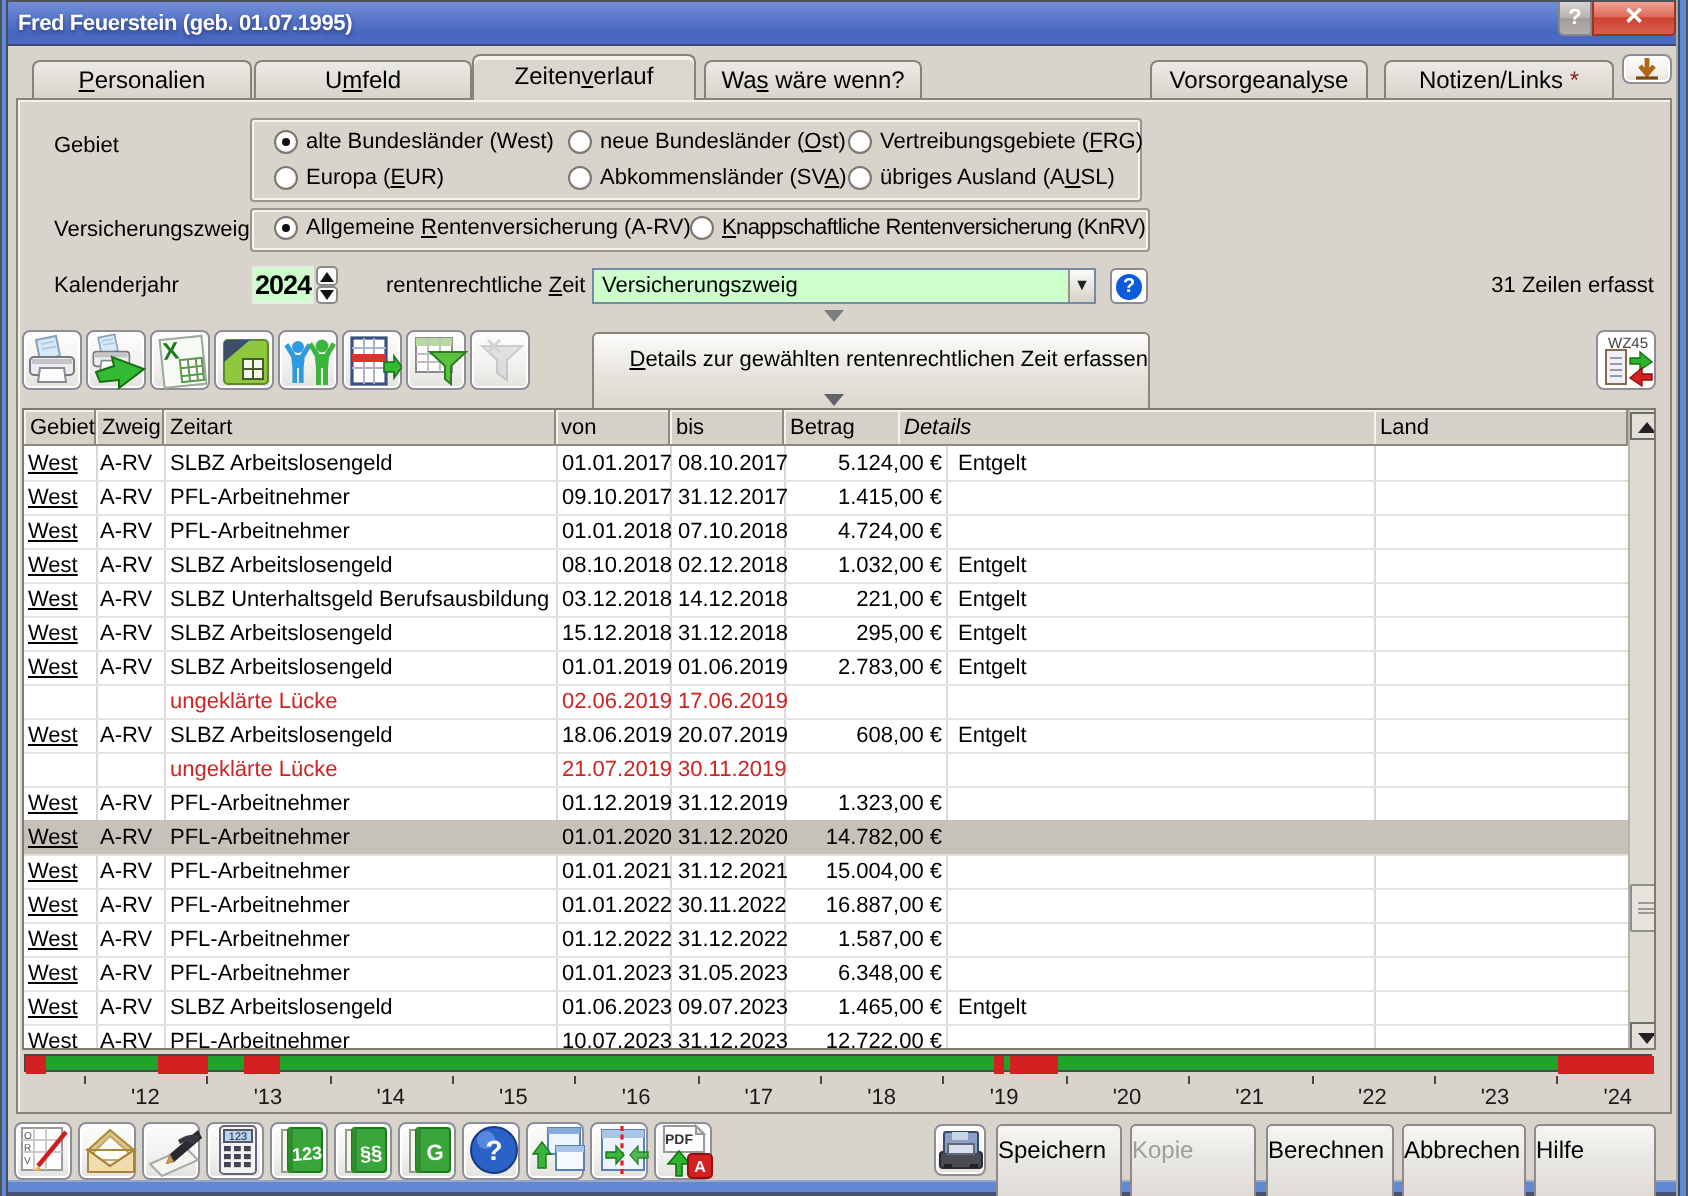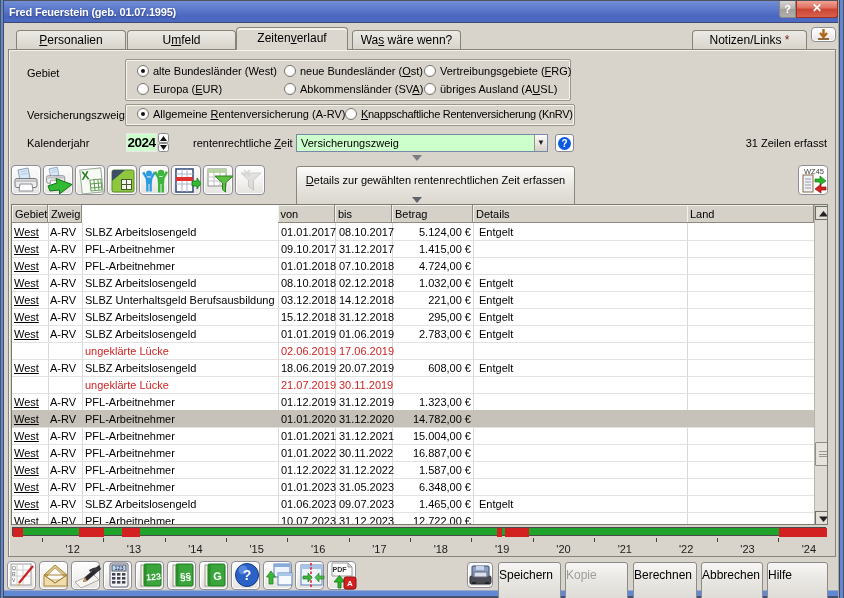--- a/index.html
+++ b/index.html
@@ -64,20 +64,21 @@
   <div class="abs" id="btnHelp">?</div>
   <div class="abs" id="btnClose">✕</div>
   <div class="abs" id="frameL"></div>
   <div class="abs" id="frameR"></div>
 
   <div class="abs" id="page"></div>
 
   <div class="abs tab" style="left:16px;width:110px;"><u>P</u>ersonalien</div>
   <div class="abs tab" style="left:127px;width:109px;">U<u>m</u>feld</div>
   <div class="abs tab" style="left:352px;width:109px;">Wa<u>s</u> wäre wenn?</div>
+  <div class="abs tab" style="left:575px;width:109px;">Vorsorgeanal<u>y</u>se</div>
   <div class="abs tab" style="left:692px;width:115px;">Notizen/Links <span style="color:#7a2424">*</span></div>
   <div class="abs" id="tabActive" style="left:236px;width:112px;">Zeiten<u>v</u>erlauf</div>
   <div class="abs tbtn" style="left:811px;top:27px;width:25px;height:15px;">
       <svg width="23" height="13" style="left:0;top:0">
         <path d="M11.5 1 L11.5 7 M8 5 L11.5 9 L15 5" stroke="#b06818" stroke-width="2.4" fill="none"></path>
         <line x1="6" y1="11" x2="17" y2="11" stroke="#7a4a10" stroke-width="1.6"></line>
       </svg>
     </div>
 
   <div class="abs gbox" style="left:125px;top:59px;width:446px;height:42px;"></div>
@@ -210,43 +211,44 @@
           <path d="M10 10 L28 10 L20.5 17 L20.5 26 L17.5 23.5 L17.5 17 Z" fill="#5cc040" stroke="#2a8020" stroke-width="1"></path>
         </svg>
       </div>
       <div class="abs tbtn" style="left:235.0px;top:164.5px;width:29.5px;height:30px;">
         <svg width="28" height="28" style="left:1px;top:1px" opacity="0.45">
           <path d="M4 6 L24 6 L16.5 13 L16.5 23 L11.5 19.5 L11.5 13 Z" fill="#c8c8c8" stroke="#9a9a9a"></path>
           <path d="M7 3 L13 9 M13 3 L7 9" stroke="#aaa" stroke-width="1.5"></path>
         </svg>
       </div>
     </div>
-  <div class="abs bigbtn" style="left:296px;top:166px;width:279px;height:44px;line-height:26px;"><u>D</u>etails zur gewählten rentenrechtlichen Zeit erfassen</div>
+  <div class="abs bigbtn" style="left:296px;top:166px;width:279px;height:44px;line-height:26px;text-align:right;"><u>D</u>etails zur gewählten rentenrechtlichen Zeit erfassen</div>
   <div class="abs" style="left:412px;top:155px;width:0;height:0;border-left:5.5px solid transparent;border-right:5.5px solid transparent;border-top:6px solid #7a7e82;"></div>
   <div class="abs" style="left:412px;top:197px;width:0;height:0;border-left:5.5px solid transparent;border-right:5.5px solid transparent;border-top:6px solid #60646a;"></div>
   <div class="abs tbtn" style="left:798px;top:165px;width:30px;height:30px;background:#fdfdfc;">
       <svg width="28" height="28" style="left:1px;top:0px">
         <text x="14" y="8" font-size="7.5" fill="#444" text-anchor="middle" font-family="Liberation Sans">WZ45</text>
         <rect x="3" y="9" width="10" height="17" fill="#eef0f6" stroke="#8a6a4a"></rect>
         <line x1="5" y1="13" x2="11" y2="13" stroke="#99a"></line>
         <line x1="5" y1="16" x2="11" y2="16" stroke="#99a"></line>
         <line x1="5" y1="19" x2="11" y2="19" stroke="#99a"></line>
         <line x1="5" y1="22" x2="11" y2="22" stroke="#99a"></line>
         <path d="M15 13 L20 13 L20 10 L26 15 L20 19 L20 16 L15 16 Z" fill="#2ab52a" stroke="#157015" stroke-width="0.7"></path>
         <path d="M26 21 L21 21 L21 18 L15 23 L21 27 L21 24 L26 24 Z" fill="#d42020" stroke="#8a1010" stroke-width="0.7"></path>
       </svg>
     </div>
 
   <div class="abs" id="tbl">
       <div class="abs hcell" style="left:0px;width:36px;">Gebiet</div>
       <div class="abs hcell" style="left:36px;width:34px;">Zweig</div>
+      <div class="abs hcell" style="left:70px;width:195.5px;">Zeitart</div>
       <div class="abs hcell" style="left:265.5px;width:57.5px;">von</div>
       <div class="abs hcell" style="left:323px;width:57px;">bis</div>
       <div class="abs hcell" style="left:380px;width:81px;">Betrag</div>
-      <div class="abs hcell" style="left:461px;width:246px;">Details</div>
+      <div class="abs hcell" style="left:437px;width:246px;font-style:italic;">Details</div>
       <div class="abs hcell" style="left:675px;width:127px;">Land</div>
       <div class="abs vline" style="left:36px;height:301px;"></div>
       <div class="abs vline" style="left:70px;height:301px;"></div>
       <div class="abs vline" style="left:265.5px;height:301px;"></div>
       <div class="abs vline" style="left:323px;height:301px;"></div>
       <div class="abs vline" style="left:380px;height:301px;"></div>
       <div class="abs vline" style="left:461px;height:301px;"></div>
       <div class="abs vline" style="left:675px;height:301px;"></div>
       <div class="abs row" style="top:18px;">
   <div class="c1">West</div>

